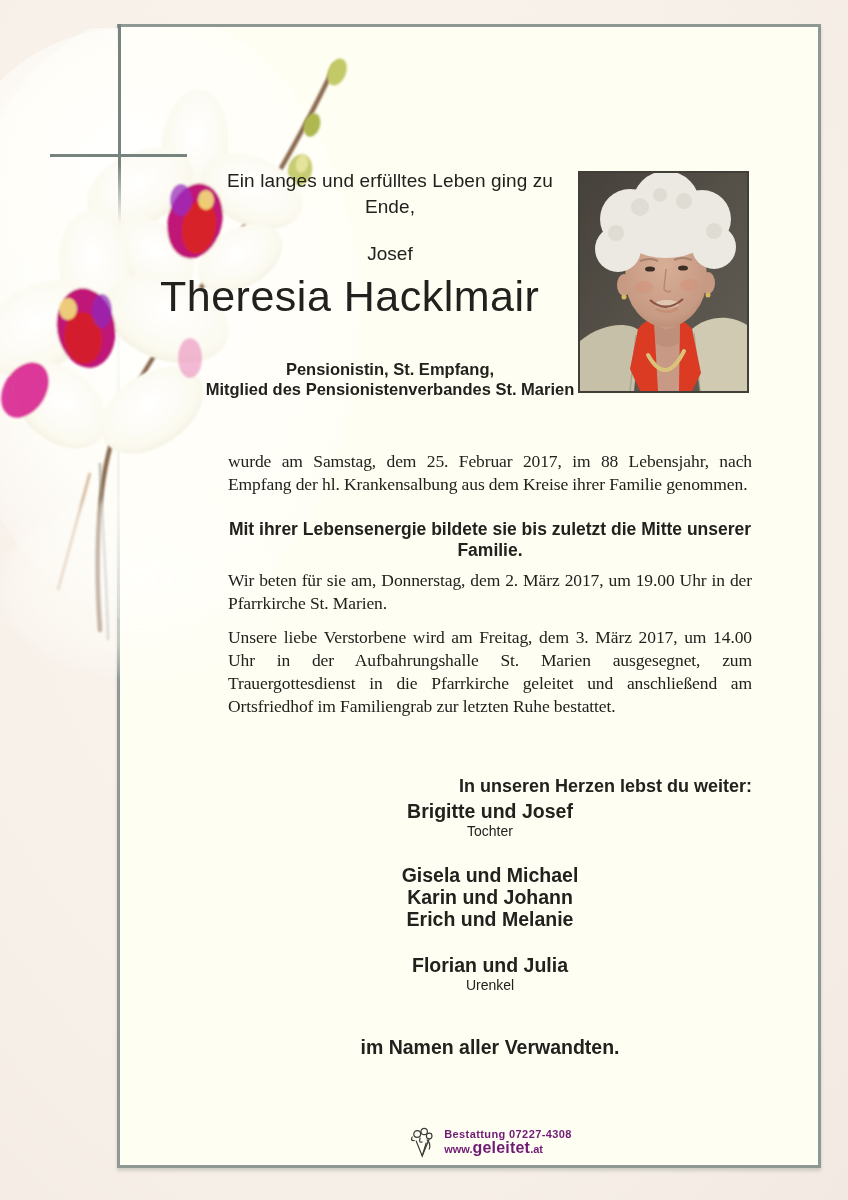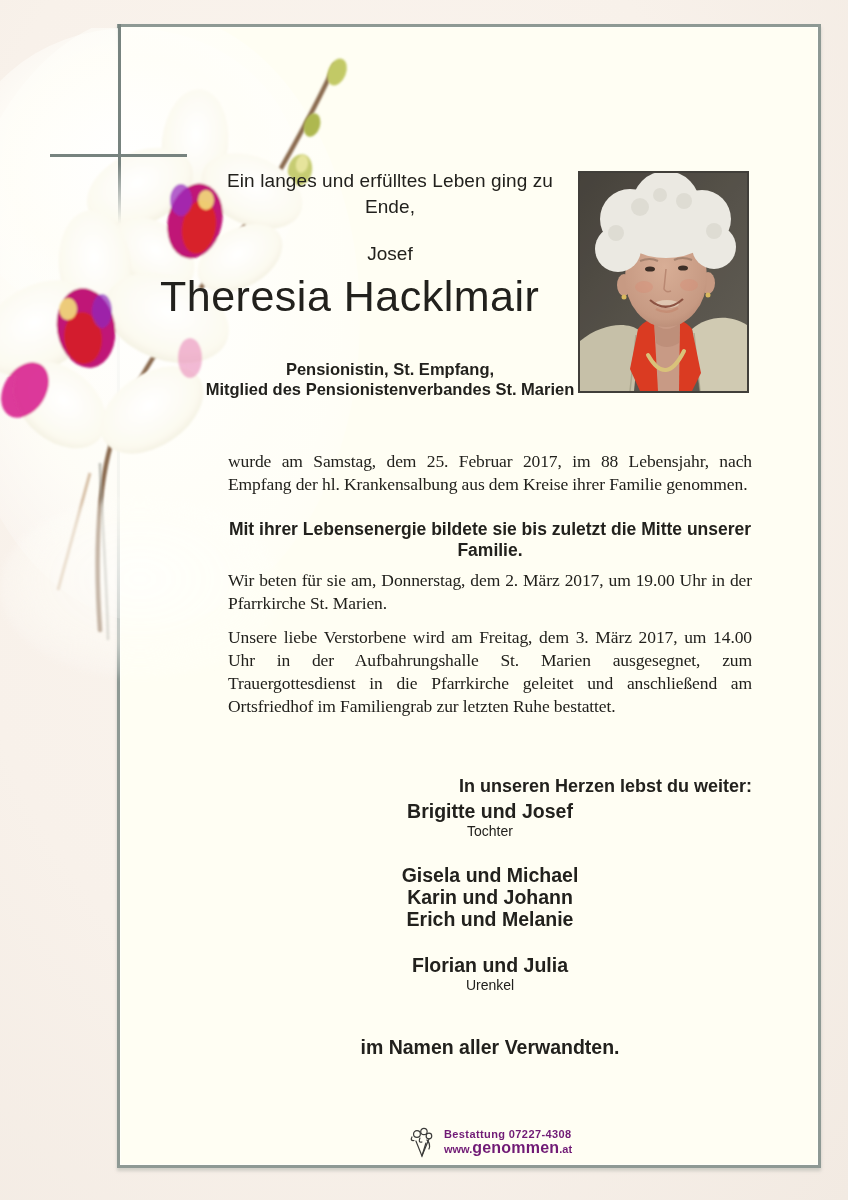--- a/index.html
+++ b/index.html
@@ -240,17 +240,17 @@
         <circle cx="21" cy="10" r="2.8"></circle>
         <path d="M4,11 Q2,15 6,14.5"></path>
         <path d="M12,12 Q10,17 14,16"></path>
         <path d="M19,14 Q23,18 21,23"></path>
         <path d="M8,15 L14,30 L18,17"></path>
         <path d="M14,30 L21,13"></path>
       </g>
     </svg>
     <div class="footer-text">
       <div class="footer-line1">Bestattung  07227-4308</div>
-      <div class="footer-line2"><span>www.</span><span class="brand">genommen</span><span>.at</span></div>
+      <div class="footer-line2"><span>www.</span><span class="brand">geleitet</span><span>.at</span></div>
     </div>
   </div>
 
 </div>
 
 </body></html>

